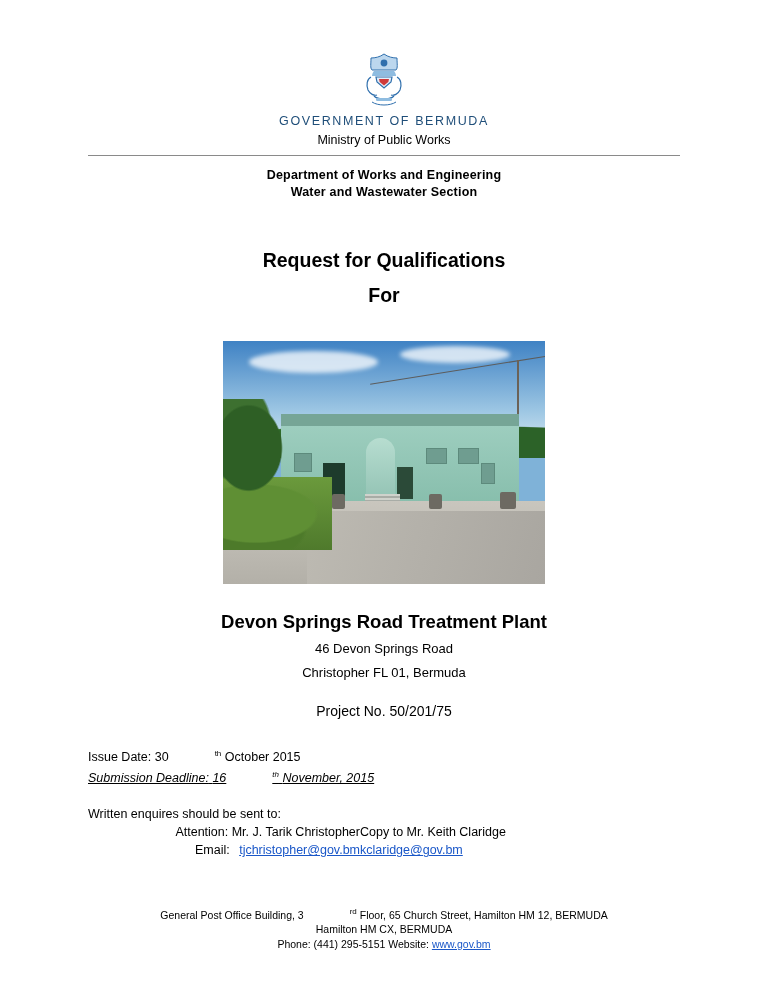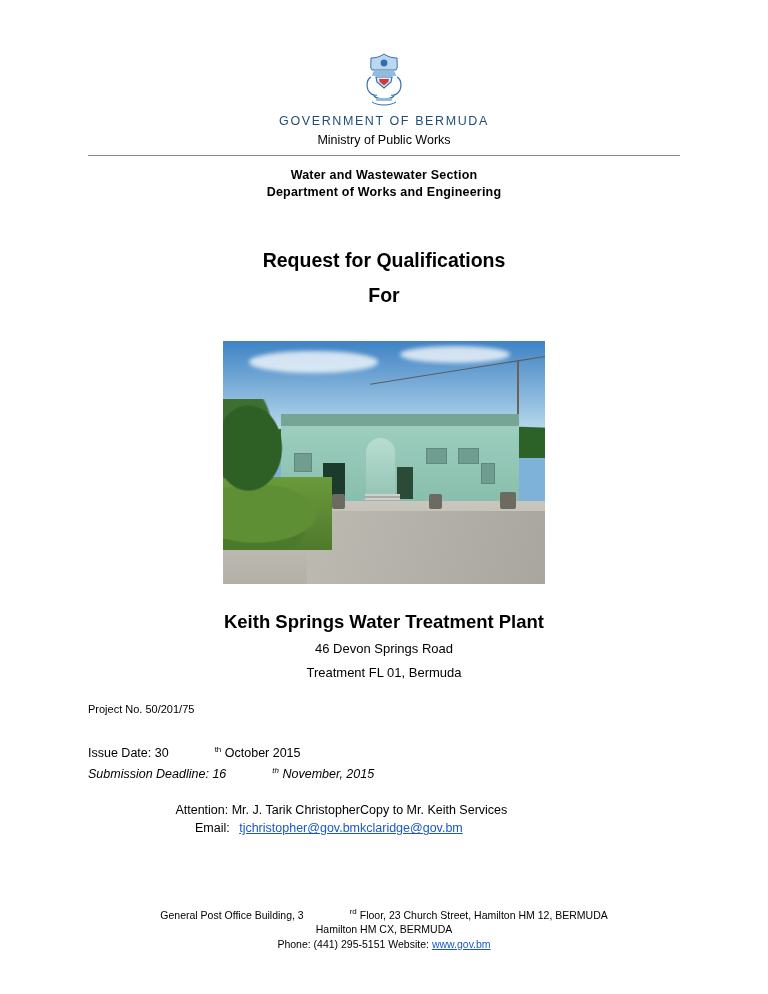--- a/index.html
+++ b/index.html
@@ -183,32 +183,34 @@
     font-size: 18.5px;
     font-weight: bold;
     line-height: 31px;
   }
   .addr-line {
     text-align: center;
     font-size: 13px;
     line-height: 24px;
   }
   .project-no {
-    font-size: 11px;
+    text-align: center;
+    font-size: 14px;
     margin-top: 18px;
   }
 
   
   .dates {
     margin-top: 26px;
     font-size: 12.5px;
     line-height: 18px;
   }
   .dates .italic {
     font-style: italic;
+    text-decoration: underline;
   }
   sup { font-size: 8px; vertical-align: super; padding-left: 46px; }
 
   .enquiries {
     margin-top: 18px;
     font-size: 12.5px;
     line-height: 18px;
   }
   .enq-row {
     display: flex;
@@ -252,22 +254,22 @@
         <path d="M10 50 C16 54 28 54 34 50" fill="none" stroke-width="1"></path>
       </g>
     </svg>
   </div>
 
   <div class="gov-line">GOVERNMENT OF BERMUDA</div>
   <div class="ministry-line">Ministry of Public Works</div>
   <hr class="rule">
 
   <div class="dept-block">
+    <div>Department of Works and Engineering</div>
     <div>Water and Wastewater Section</div>
-    <div>Department of Works and Engineering</div>
   </div>
 
   <div class="title-block">
     <div class="title-line">Request for Qualifications</div>
     <div class="title-line">For</div>
   </div>
 
   <div class="photo-wrap">
     <div class="photo">
       <div class="ph-sky"></div>
@@ -290,56 +292,57 @@
       <div class="ph-road"></div>
       <div class="ph-grass"></div>
       <div class="ph-bush"></div>
       <div class="ph-drum" style="left:34%;top:63%;width:4%;height:6%;"></div>
       <div class="ph-drum" style="left:64%;top:63%;width:4%;height:6%;"></div>
       <div class="ph-drum" style="left:86%;top:62%;width:5%;height:7%;"></div>
     </div>
   </div>
 
   <div class="subtitle-block">
-    <div class="subtitle-line">Keith Springs Water Treatment Plant</div>
+    <div class="subtitle-line">Devon Springs Road Treatment Plant</div>
   </div>
   <div class="addr-line">46 Devon Springs Road</div>
-  <div class="addr-line">Treatment FL 01, Bermuda</div>
+  <div class="addr-line">Christopher FL 01, Bermuda</div>
   <div class="project-no">Project No. 50/201/75</div>
 
   <div class="dates">
     <div>
       <span>Issue Date:</span>
       <span>30</span><sup>th</sup>
       <span>October 2015</span>
     </div>
     <div class="italic">
       <span>Submission Deadline:</span>
       <span>16</span><sup>th</sup>
       <span>November, 2015</span>
     </div>
   </div>
 
   <div class="enquiries">
+    <div>Written enquires should be sent to:</div>
     <div class="enq-row">
       <div class="enq-left">Attention: Mr. J. Tarik Christopher</div>
-      <div>Copy to Mr. Keith Services</div>
+      <div>Copy to Mr. Keith Claridge</div>
     </div>
     <div class="enq-row">
       <div class="enq-left">
         <span>Email:</span>
         <a class="link email-indent" href="#">tjchristopher@gov.bm</a>
       </div>
       <a class="link" href="#">kclaridge@gov.bm</a>
     </div>
   </div>
 
   <div class="footer">
     <div>
-      <span>General Post Office Building, 3</span><sup>rd</sup><span> Floor, 23 Church Street, Hamilton HM 12, BERMUDA</span>
+      <span>General Post Office Building, 3</span><sup>rd</sup><span> Floor, 65 Church Street, Hamilton HM 12, BERMUDA</span>
     </div>
     <div>Hamilton HM CX, BERMUDA</div>
     <div>
       <span>Phone: (441) 295-5151  Website:</span>
       <a class="link" href="#">www.gov.bm</a>
     </div>
   </div>
 
 </div>
 

